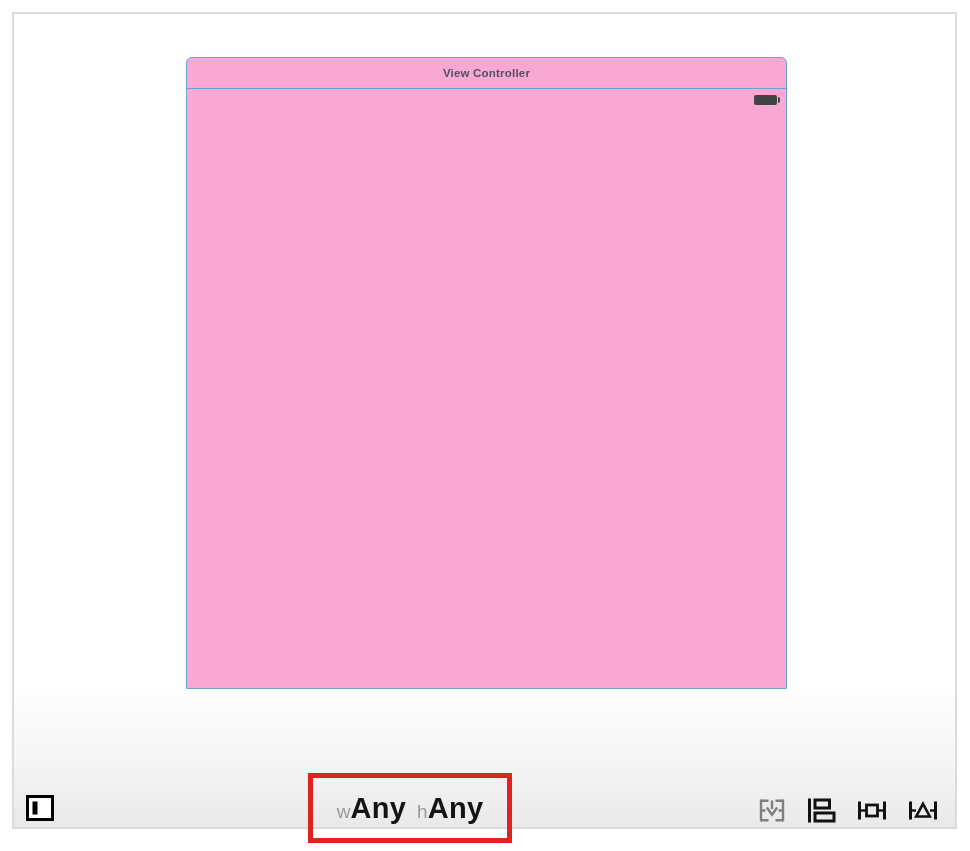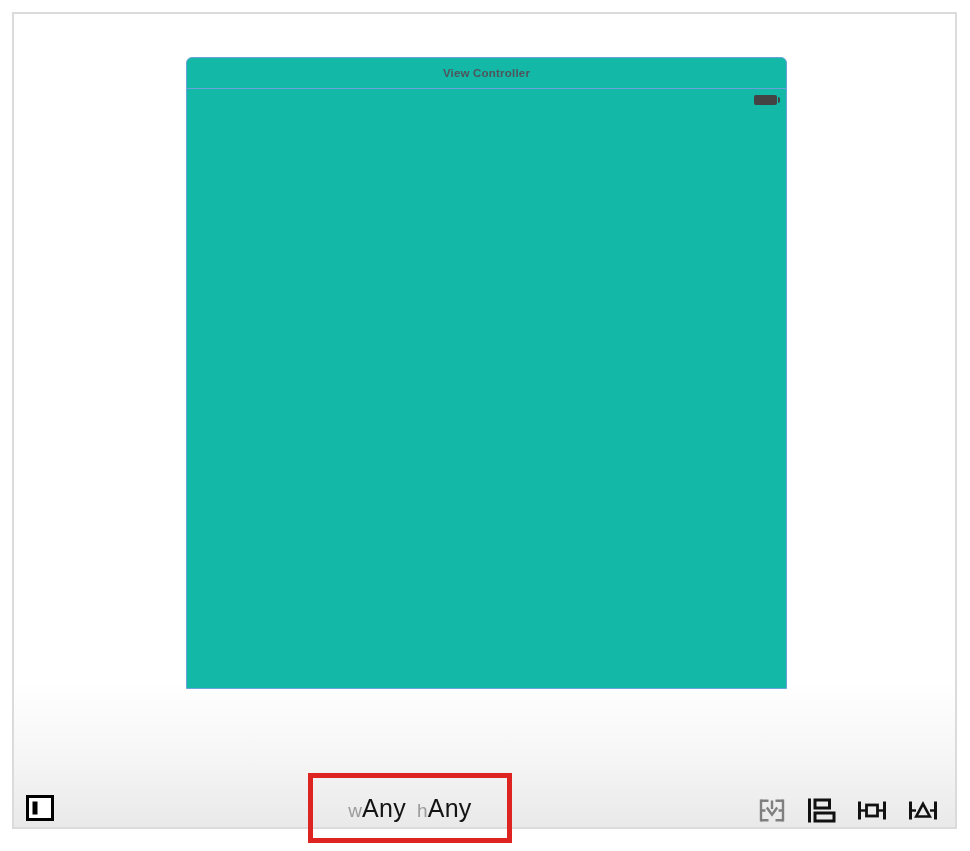--- a/index.html
+++ b/index.html
@@ -10,21 +10,21 @@
   }
   
   .canvas {
     position:absolute; left:12px; top:12px; width:945px; height:817px;
     border:2px solid #dbdbdb;
     background:linear-gradient(to bottom,#ffffff 0%,#ffffff 82%,#f5f5f5 92%,#e9e9e9 100%);
   }
   
   .scene {
     position:absolute; left:186px; top:57px; width:601px; height:632px;
-    background:#14b8a6; border:1px solid #6aa3da; border-radius:6px 6px 0 0;
+    background:#f9a8d4; border:1px solid #6aa3da; border-radius:6px 6px 0 0;
   }
   .scene-titlebar {
     height:31px; border-bottom:1px solid #6aa3da;
     display:flex; align-items:center; justify-content:center;
   }
   .scene-title {
     font-size:11.5px; font-weight:bold; color:#4e555c; letter-spacing:0.2px;
   }
   .battery {
     position:absolute; top:37px; right:9px; width:23px; height:10px;
@@ -42,21 +42,21 @@
   .red-box {
     position:absolute; left:308px; top:773px; width:204px; height:70px;
     border:5px solid #dd2420;
     display:flex; align-items:center; justify-content:center;
     pointer-events:none;
   }
   .size-class {
     display:flex; align-items:baseline; cursor:pointer; pointer-events:auto;
   }
   .sc-prefix { font-size:19px; color:#9b9b9b; }
-  .sc-value  { font-size:25px; color:#141414; letter-spacing:0.3px; }
+  .sc-value  { font-size:29px; color:#141414; letter-spacing:0.3px;font-weight:bold; }
   .sc-gap    { display:inline-block; width:11px; }
 </style>
 </head>
 <body>
 
 <div class="page">
 
   <div class="canvas"></div>
 
   <div class="scene">

